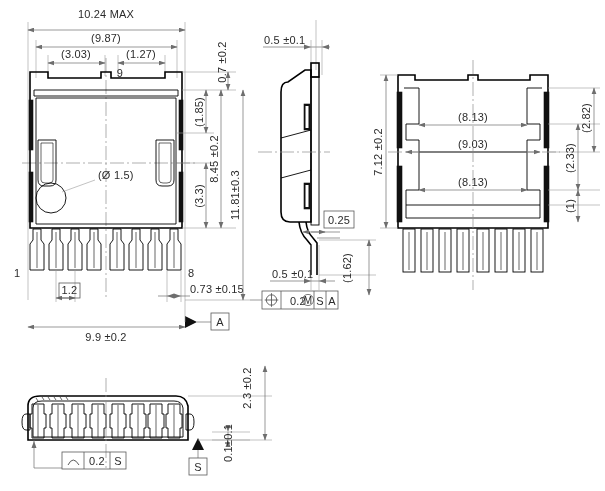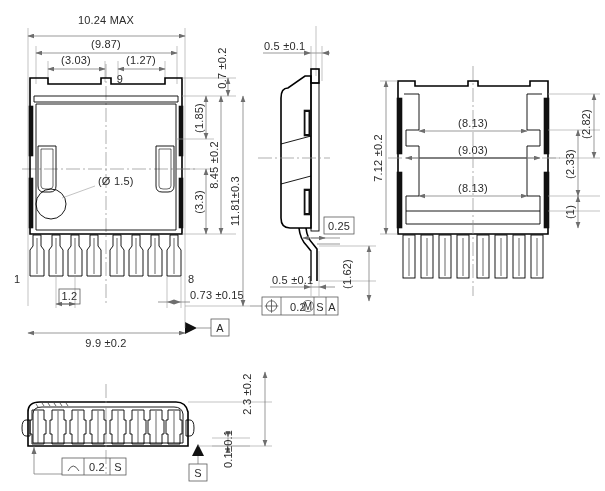--- a/index.html
+++ b/index.html
@@ -2,21 +2,21 @@
 <html><head>
 <meta charset="utf-8">
 <title>Package Outline Drawing</title>
 <style>
   html,body{margin:0;padding:0;background:#ffffff;}
   body{
     width:605px;height:491px;position:relative;overflow:hidden;
     font-family:"Liberation Sans","DejaVu Sans",sans-serif;
     color:#111;
   }
-  #sheet{position:absolute;left:0;top:6px;width:605px;height:439px;}
+  #sheet{position:absolute;left:0;top:0;width:605px;height:439px;}
   svg{display:block;}
   .dimtxt{
     font-family:"Liberation Sans","DejaVu Sans",sans-serif;
     font-size:11px;fill:#2b2b2b;letter-spacing:0.2px;
   }
   .dimtxt.sm{font-size:10px;}
   .outline{fill:none;stroke:#000;stroke-width:1.6;}
   .outline-thin{fill:none;stroke:#000;stroke-width:0.9;}
   .hair{fill:none;stroke:#000;stroke-width:0.6;}
   .dimline{fill:none;stroke:#6e6e6e;stroke-width:0.7;}

